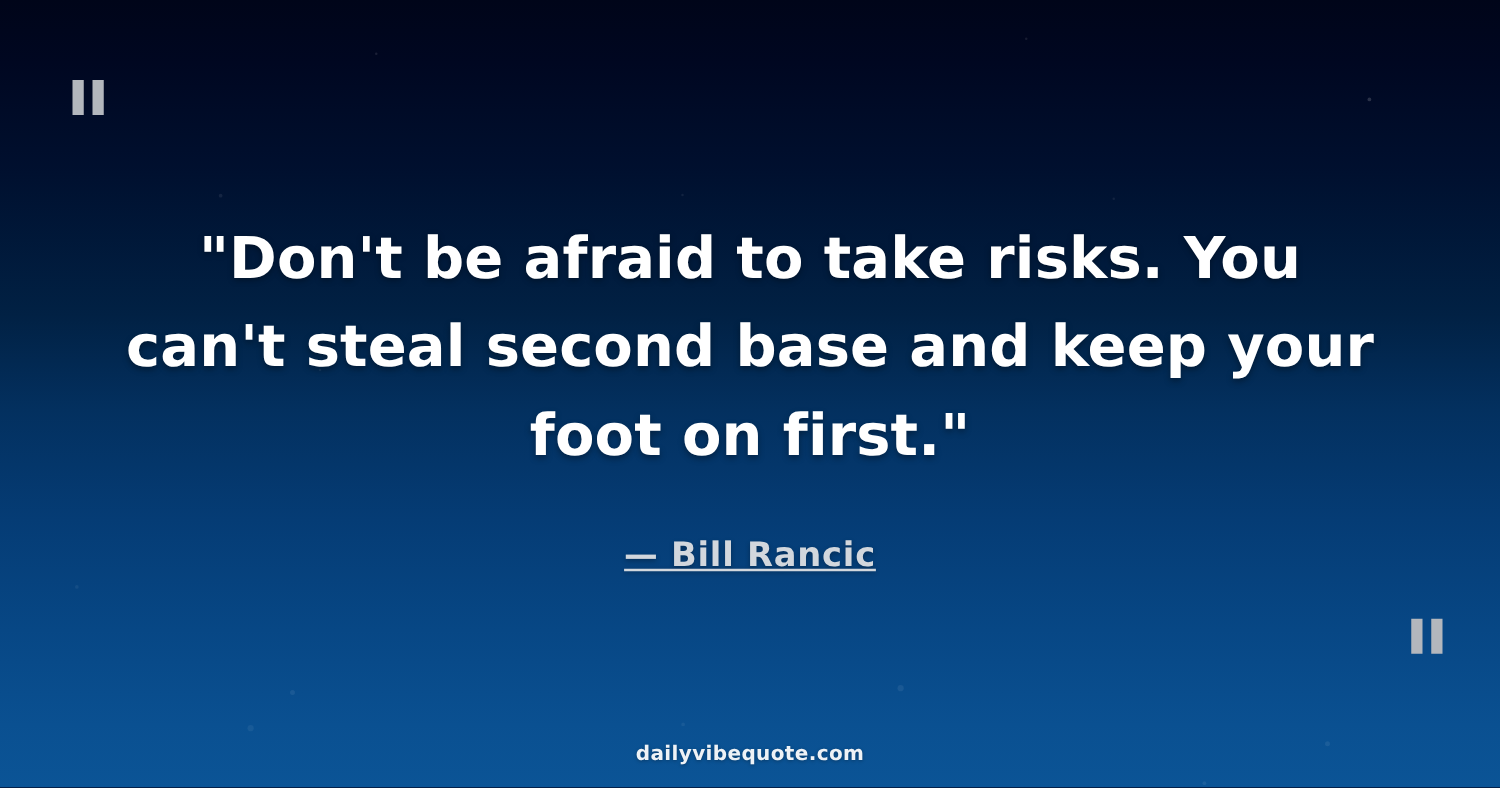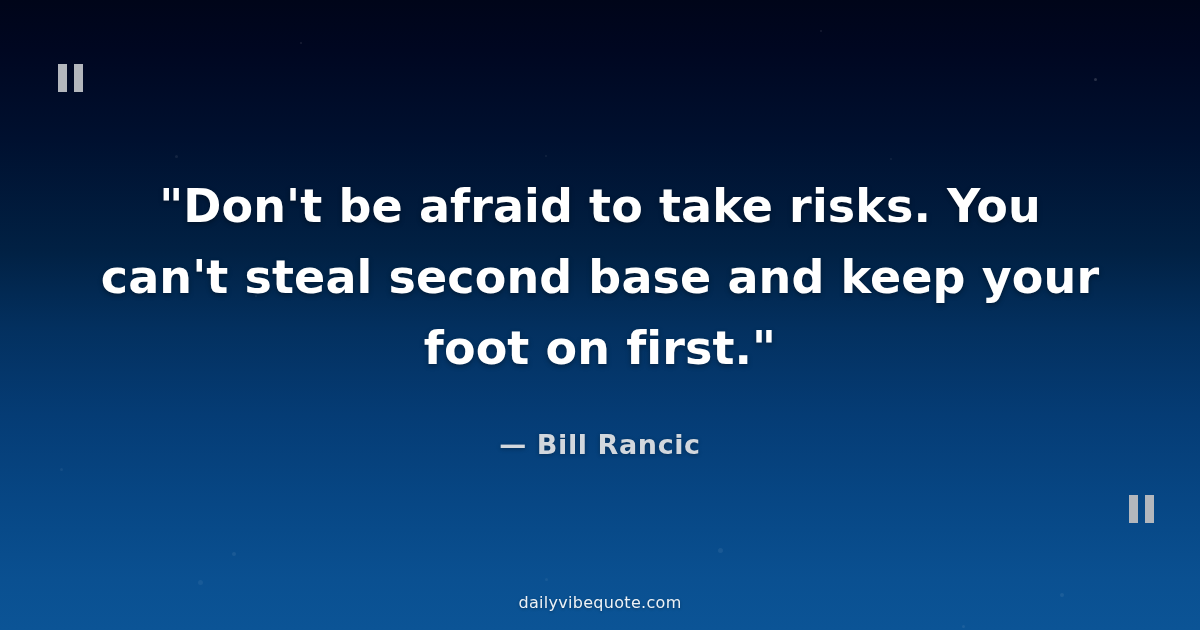--- a/index.html
+++ b/index.html
@@ -80,31 +80,32 @@
   }
 
   #quote-author {
     margin-top:45px;
     text-align:center;
     color:#d2d7dd;
     font-size:27px;
     font-weight:bold;
     letter-spacing:0.6px;
     text-shadow:0 1px 4px rgba(0,0,0,0.3);
+    text-decoration:underline;
   }
 
   #footer-brand {
     position:absolute;
     left:0;
     bottom:18px;
     width:1200px;
     text-align:center;
     color:#eef2f6;
     font-size:16px;
-    font-weight:normal;
+    font-weight:bold;
     letter-spacing:0.3px;
     text-shadow:0 1px 3px rgba(0,0,0,0.3);
   }
 </style>
 </head>
 <body>
 
 <div id="quote-card">
 
   <div id="particles">

